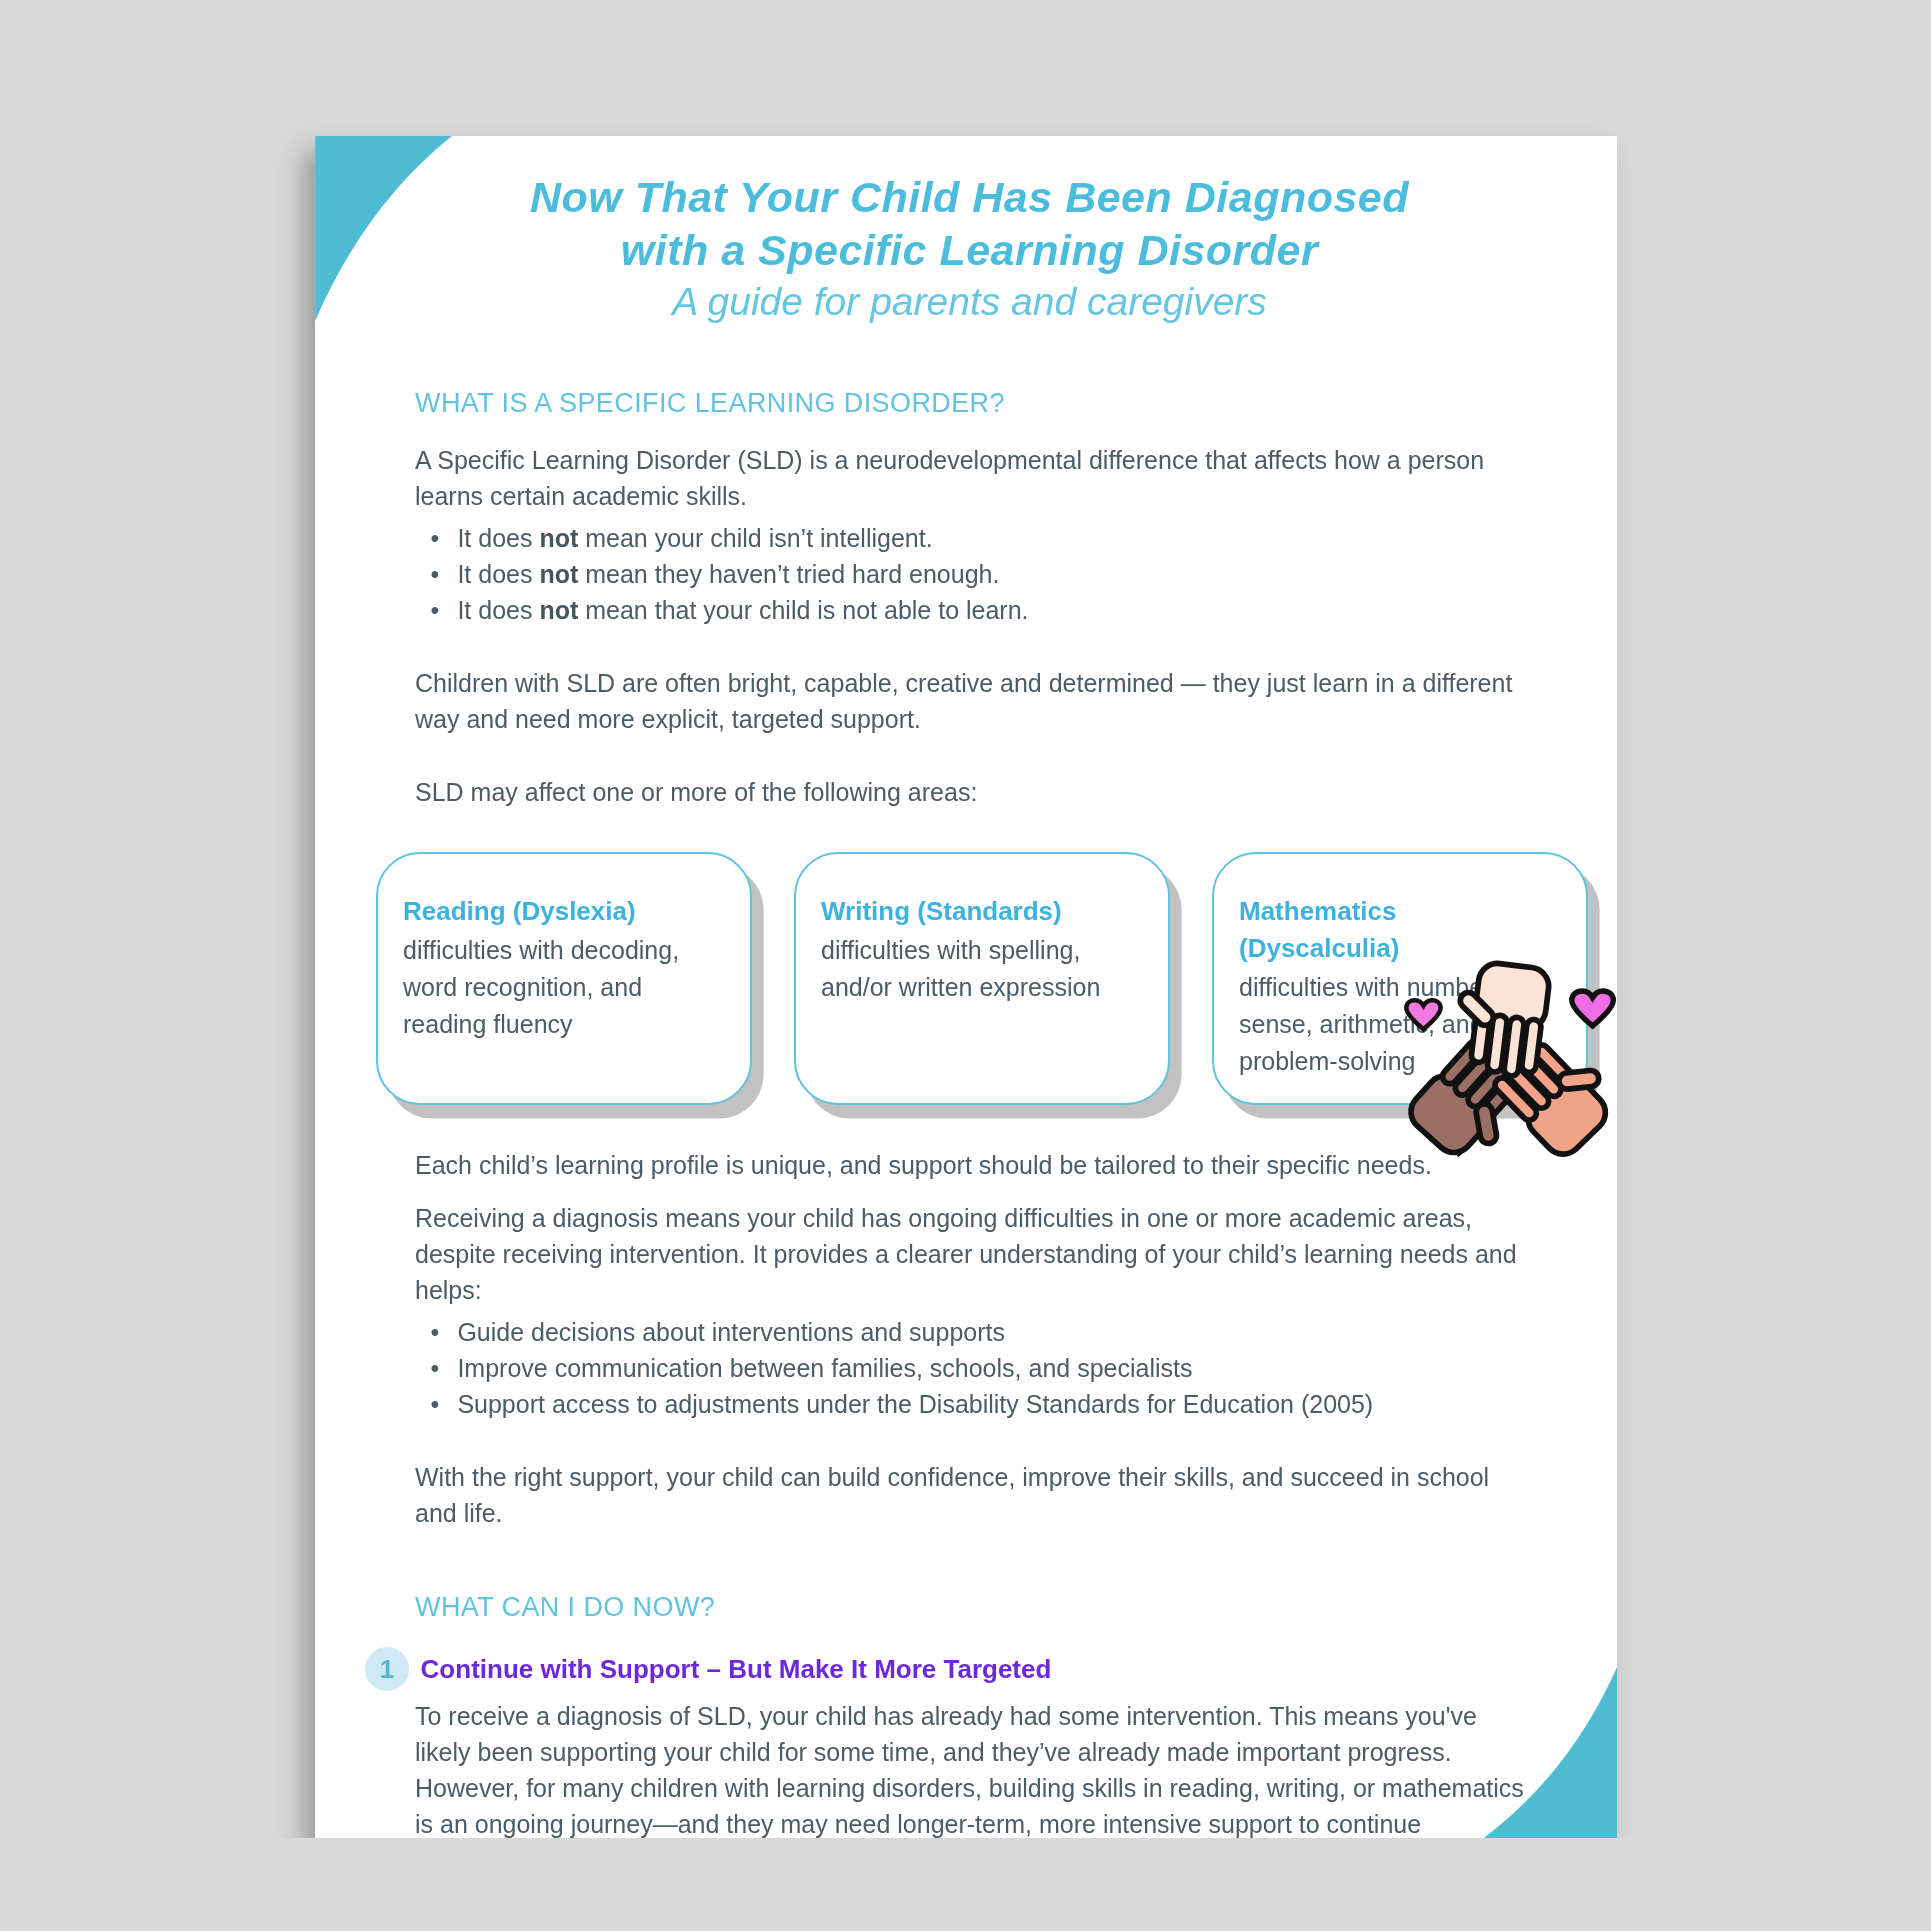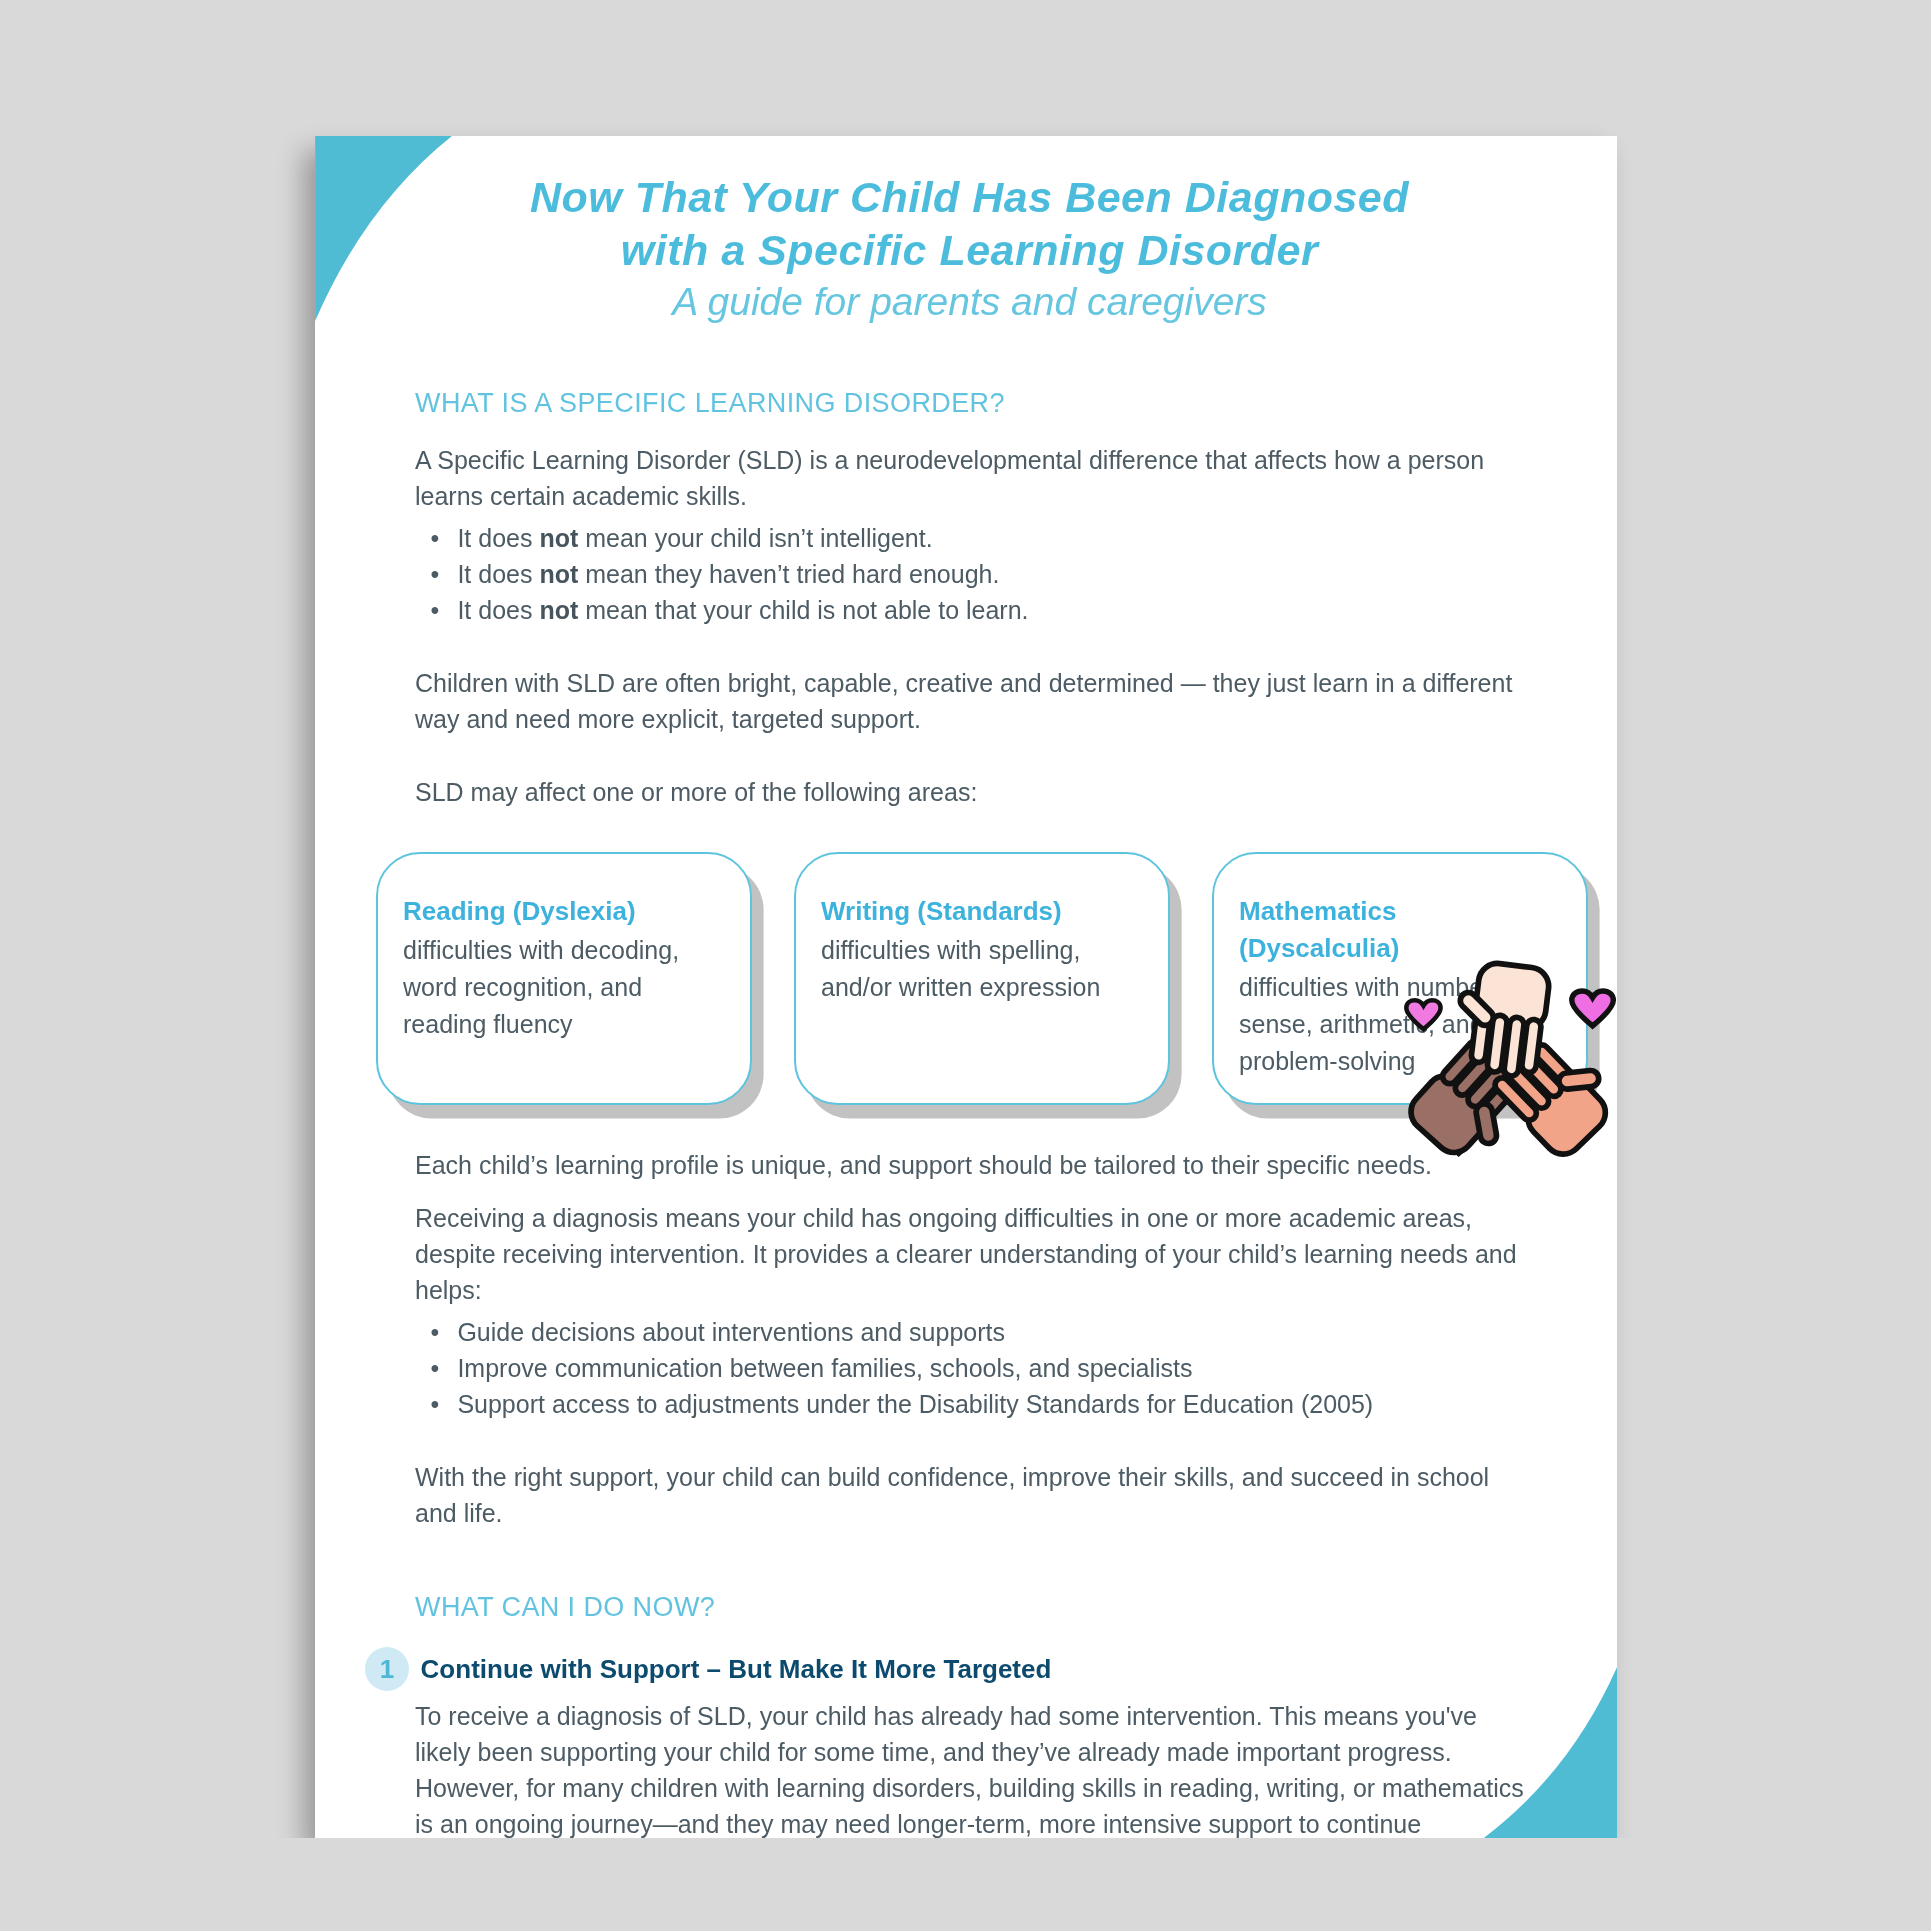--- a/index.html
+++ b/index.html
@@ -127,21 +127,21 @@
     border-radius:50%;
     background:#cfeaf4;
     color:#4fb6d3;
     font-weight:bold;
     font-size:26px;
     display:flex;align-items:center;justify-content:center;
     margin-right:11.6px;
   }
   .step-title{
     font-weight:bold;
-    color:#0c4a6e;
+    color:#6d28d9;
     font-size:26px;
   }
   .step-body{margin-top:7.7px;}
 
   
   .illus{
     position:absolute;
     left:1079px;
     top:823px;
     width:228px;

